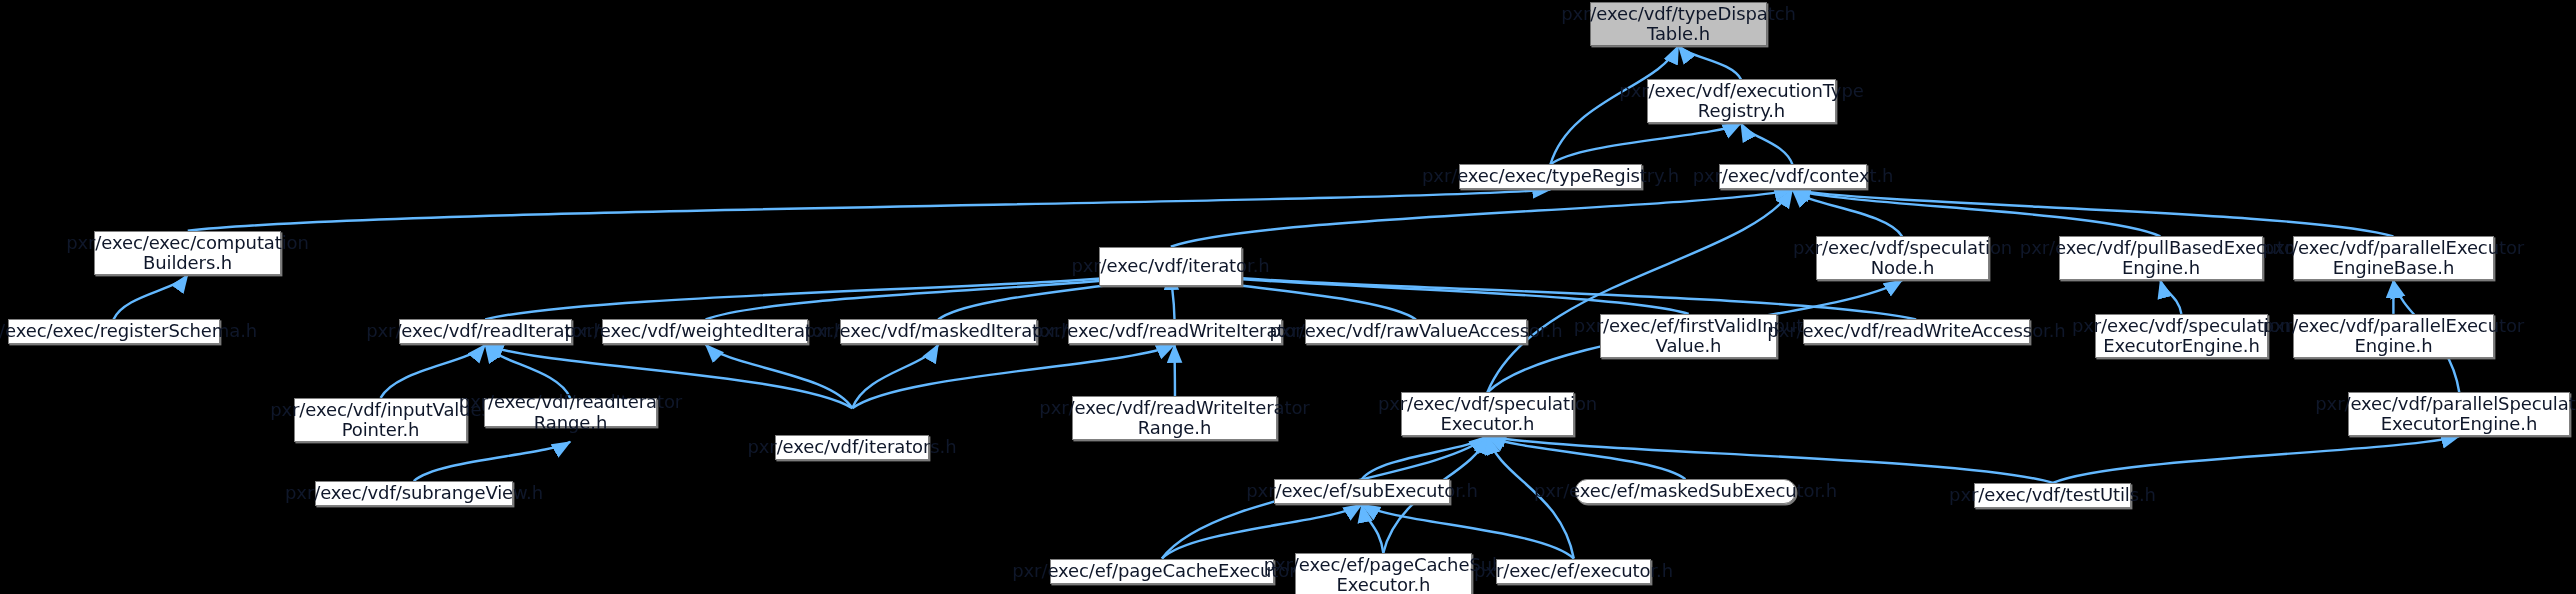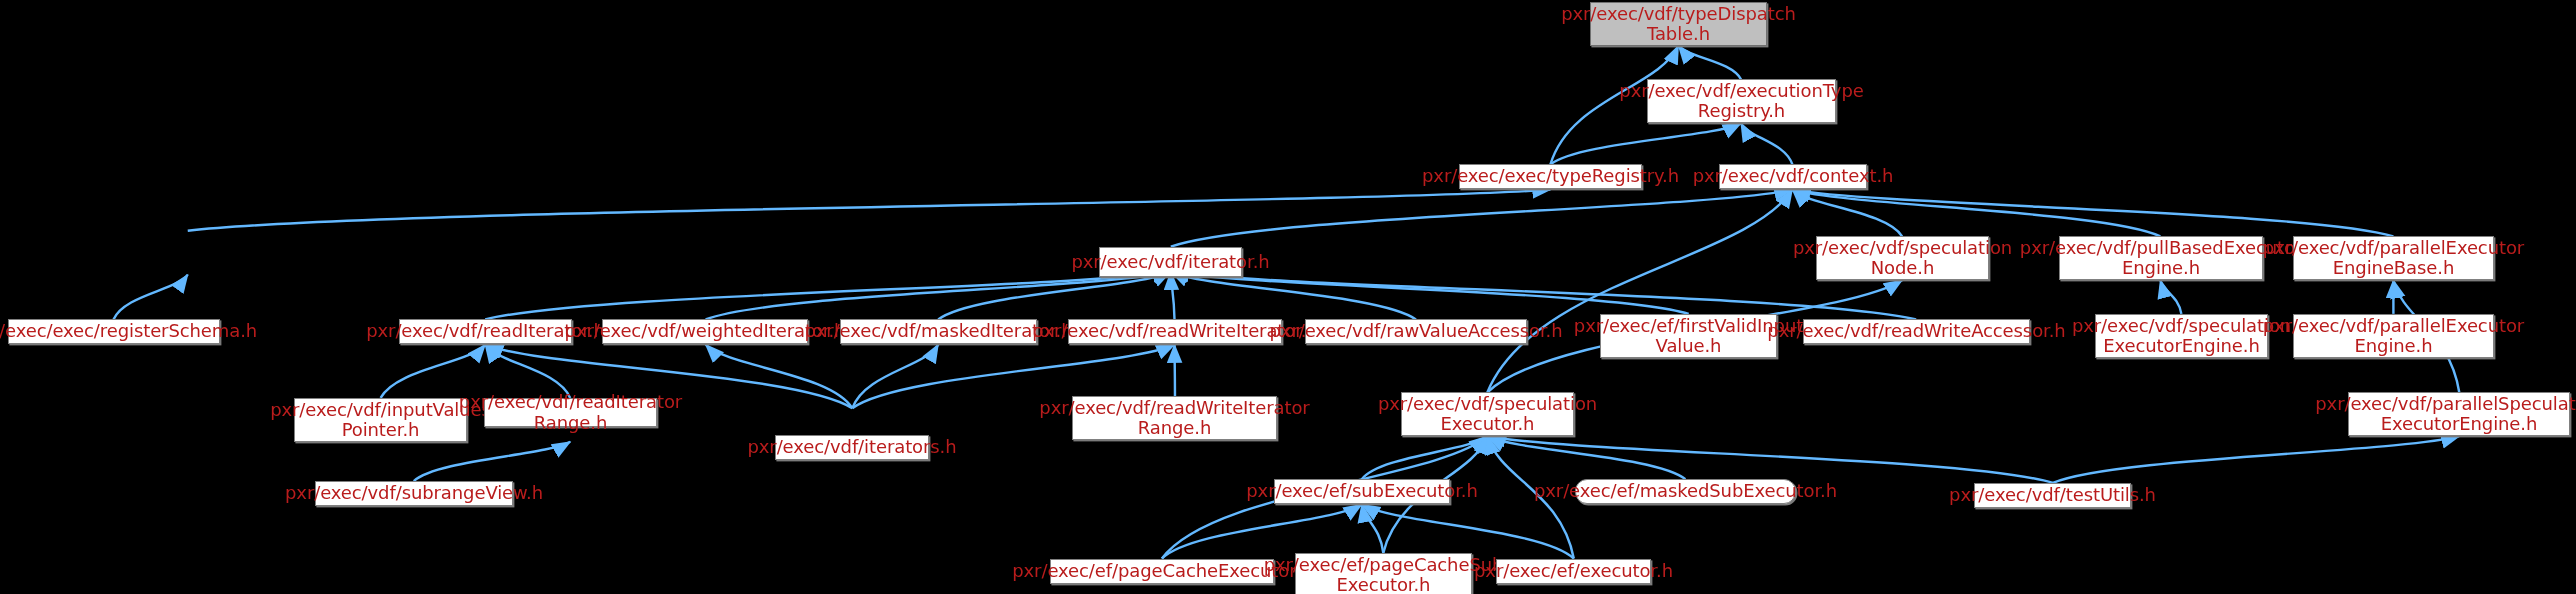--- a/index.html
+++ b/index.html
@@ -11,21 +11,21 @@
     font-family:"DejaVu Sans","Liberation Sans",sans-serif;
     overflow:hidden;
   }
   #edges{position:absolute;left:0;top:0;width:2576px;height:595px;}
   .node{
     position:absolute;
     box-sizing:border-box;
     background:#ffffff;
     border:0.9px solid #808080;
     box-shadow:1.4px 1.4px 0 0 #7a7a7a;
-    color:#b91c1c;
+    color:#0f172a;
     display:flex;
     align-items:center;
     justify-content:center;
     text-align:center;
     line-height:1.12;
     font-size:18px;
     letter-spacing:-0.1px;
     white-space:pre-line;
     padding:0.9px 5.6px;
     z-index:5;
@@ -87,21 +87,23 @@
         <path d="M1481,592 C1497.725,523.25 1575.775,510.75 1592.5,467" marker-end="url(#ah)"></path>
         <path d="M1685,598 C1671.125,525.95 1606.375,512.85 1592.5,467" marker-end="url(#ah)"></path>
       </g>
   </svg>
 <div class="node root" style="left: 1590px; top: 1.9px; width: 177px; height: 44px;">pxr/exec/vdf/typeDispatch
 Table.h</div>
     <div class="node" style="left: 1647px; top: 79px; width: 189px; height: 44px;">pxr/exec/vdf/executionType
 Registry.h</div>
     <div class="node" style="left: 1459px; top: 164px; width: 183px; height: 25px;">pxr/exec/exec/typeRegistry.h</div>
     <div class="node" style="left: 1719px; top: 164px; width: 148px; height: 25px;">pxr/exec/vdf/context.h</div>
-    <div class="node" style="left: 1099px; top: 247px; width: 143px; height: 30px;">pxr/exec/vdf/iterator.h</div>
+    <div class="node" style="left: 94px; top: 231px; width: 187px; height: 44px;">pxr/exec/exec/computation
+Builders.h</div>
+    <div class="node" style="left: 1099px; top: 247px; width: 143px; height: 39px;">pxr/exec/vdf/iterator.h</div>
     <div class="node" style="left: 1816px; top: 236px; width: 173px; height: 44px;">pxr/exec/vdf/speculation
 Node.h</div>
     <div class="node" style="left: 2059px; top: 236px; width: 204px; height: 44px;">pxr/exec/vdf/pullBasedExecutor
 Engine.h</div>
     <div class="node" style="left: 2293px; top: 236px; width: 201px; height: 44px;">pxr/exec/vdf/parallelExecutor
 EngineBase.h</div>
     <div class="node" style="left: 7.5px; top: 319px; width: 212px; height: 25px;">pxr/exec/exec/registerSchema.h</div>
     <div class="node" style="left: 399px; top: 319px; width: 173px; height: 25px;">pxr/exec/vdf/readIterator.h</div>
     <div class="node" style="left: 602px; top: 319px; width: 206px; height: 25px;">pxr/exec/vdf/weightedIterator.h</div>
     <div class="node" style="left: 840px; top: 319px; width: 197px; height: 25px;">pxr/exec/vdf/maskedIterator.h</div>

